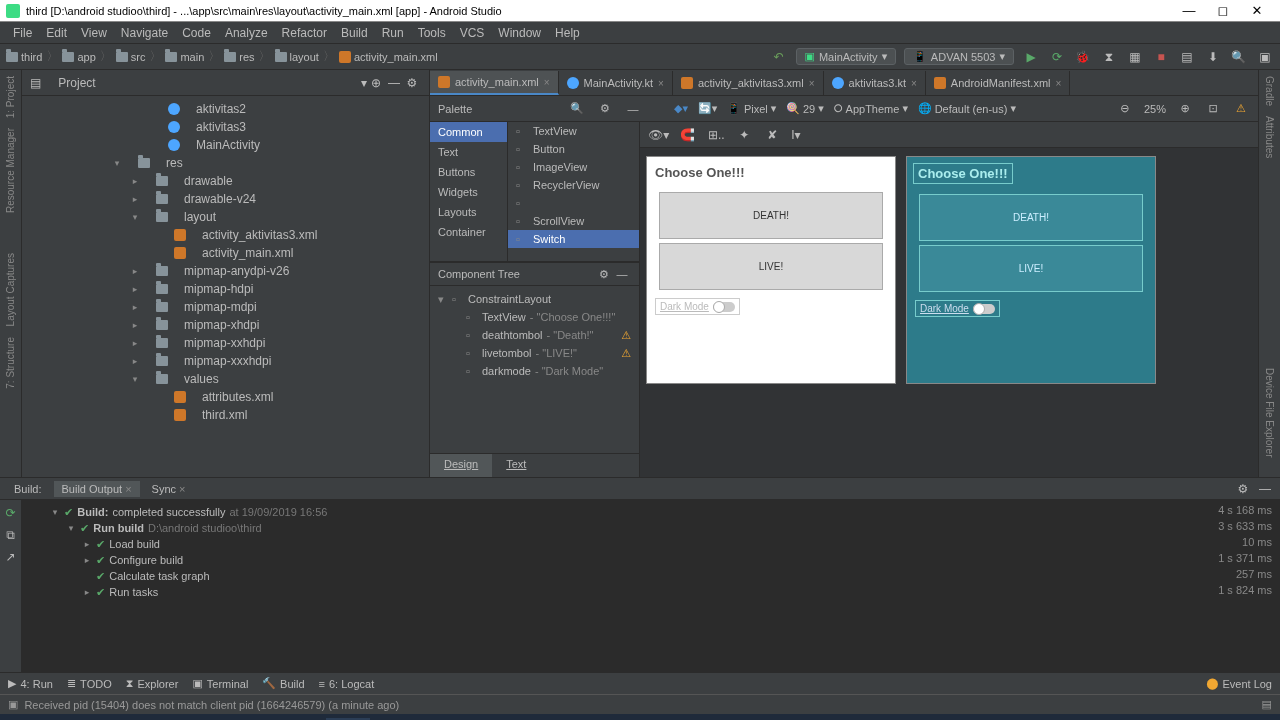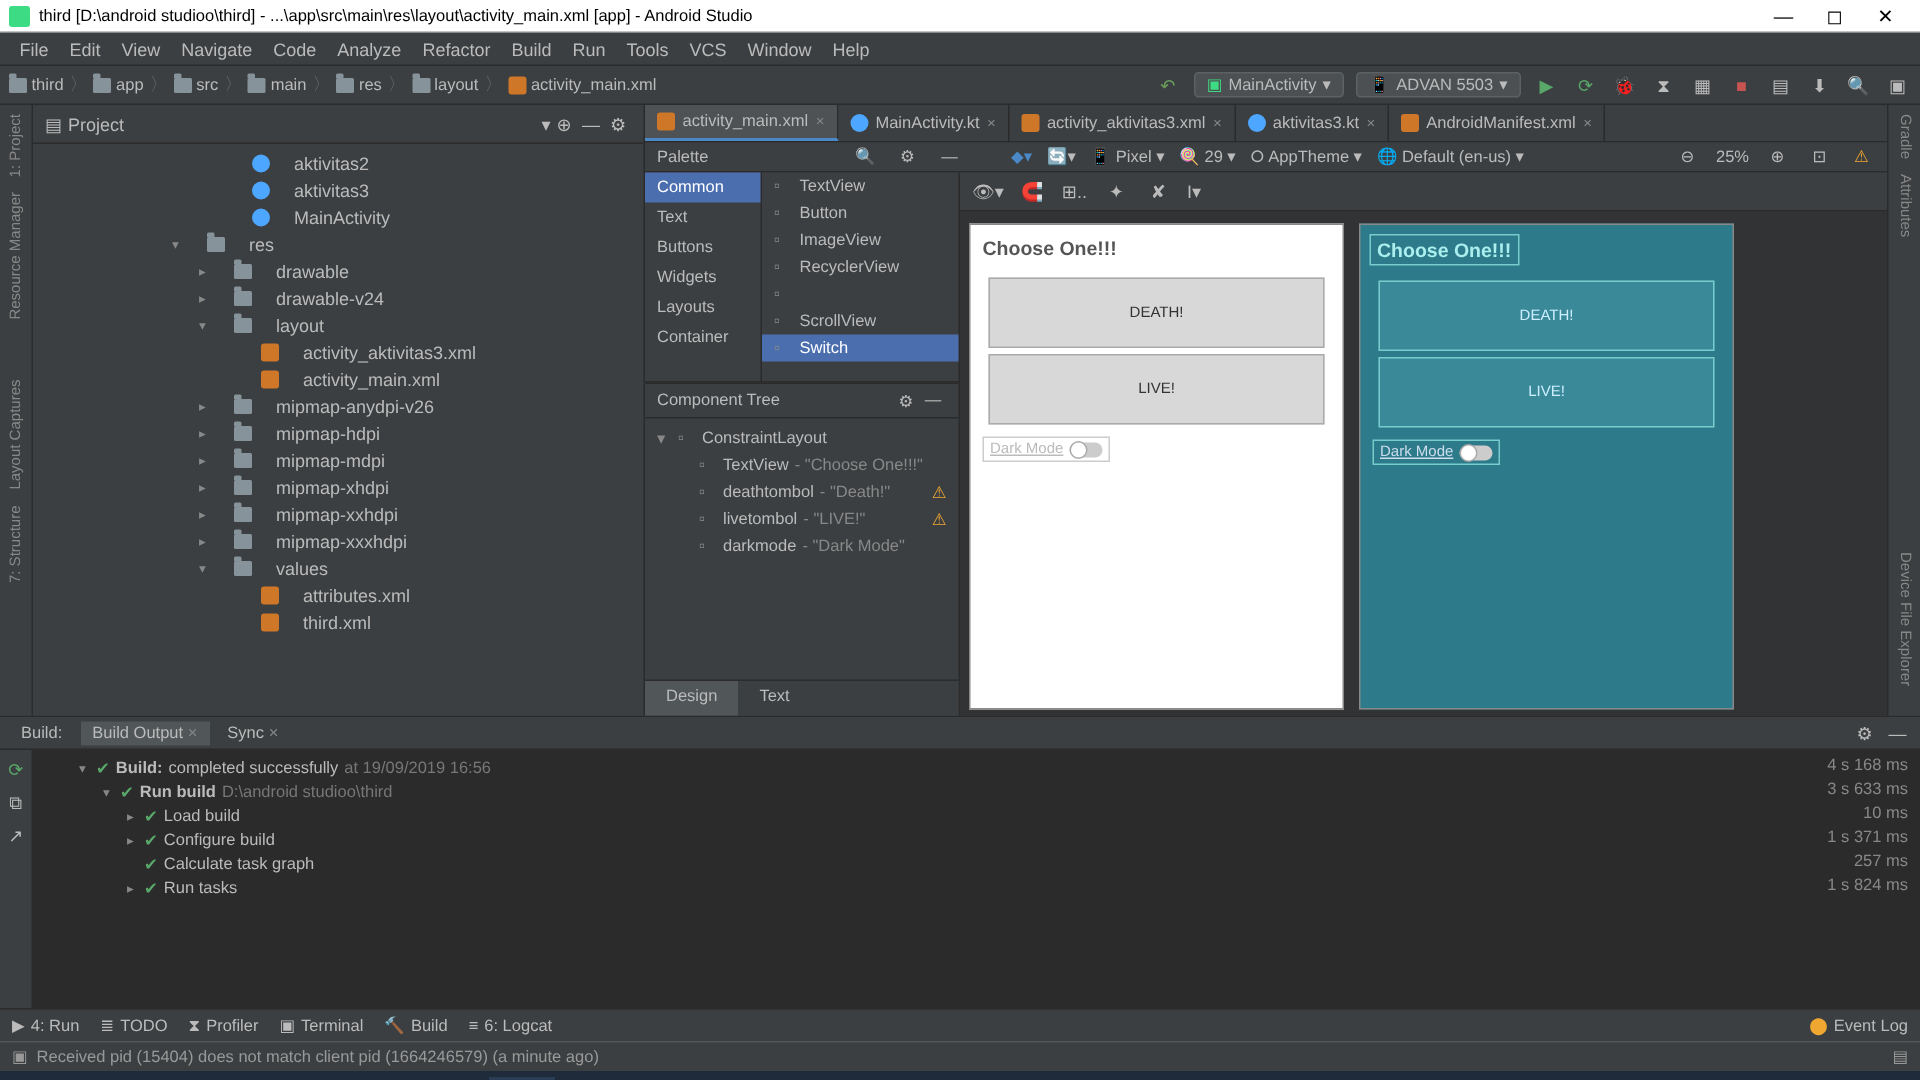--- a/index.html
+++ b/index.html
@@ -18,21 +18,21 @@
 .folder-icon::before { content: ""; position: absolute; top: -3px; left: 0; width: 5px; height: 3px; background: #87939a; border-radius: 1px 1px 0 0; }
 .xml-icon { display: inline-block; width:12px; height:12px; background:#ce7729; border-radius:2px; }
 .toolbar-right { display: flex; align-items: center; gap: 8px; }
 .device-sel, .config-sel { background: #4c5052; border: 1px solid #5c6164; padding: 1px 8px; border-radius: 3px; font-size: 11px; display: flex; align-items: center; gap: 4px; }
 .tbtn { width: 18px; height: 18px; display: flex; align-items: center; justify-content: center; cursor: default; }
 .main { display: flex; height: 407px; }
 .left-gutter { width: 22px; background: #3c3f41; border-right: 1px solid #2b2b2b; display:flex; flex-direction:column; align-items:center; gap:10px; padding-top:6px; }
 .left-gutter .vert { writing-mode: vertical-rl; transform: rotate(180deg); font-size:10px; color:#888; cursor:default; }
 .project-panel { width: 408px; background: #3c3f41; border-right: 1px solid #2b2b2b; display:flex; flex-direction:column; }
 .project-header { height: 26px; display:flex; align-items:center; padding: 0 8px; border-bottom:1px solid #2b2b2b; }
-.project-header .ph-title { flex:1; }
+.project-header .ph-title { flex:1;margin-left:13px; }
 .project-tree { flex:1; overflow:auto; padding: 4px 0; }
 .tree-row { display:flex; align-items:center; height:18px; padding-left: 10px; gap: 16px; font-size:12px; cursor:default; }
 .arrow { width:10px; color:#888; font-size:9px; text-align:center; }
 .kt-icon { width:12px; height:12px; border-radius:50%; background:#4da6ff; display:inline-block; }
 .editor { flex:1; display:flex; flex-direction:column; background:#313335; }
 .editor-tabs { height:26px; display:flex; align-items:flex-end; border-bottom:1px solid #2b2b2b; background:#3c3f41; }
 .tab { height:24px; display:flex; align-items:center; padding:0 8px; gap:5px; font-size:11px; border-right:1px solid #2b2b2b; cursor:default; }
 .tab.active { background:#4e5254; border-bottom: 2px solid #4a88c7; }
 .tab .close { color:#888; font-size:10px; }
 .design-toolbar { height:26px; display:flex; align-items:center; padding:0 8px; gap:10px; border-bottom:1px solid #2b2b2b; font-size:11px; background:#3c3f41; }
@@ -44,26 +44,26 @@
 .palette-cats { width:78px; border-right:1px solid #2b2b2b; }
 .palette-cats div { padding:4px 8px; font-size:11px; cursor:default; }
 .palette-cats .sel { background:#4b6eaf; color:#fff; }
 .palette-items div { padding:3px 8px; font-size:11px; display:flex; align-items:center; gap:5px; cursor:default; }
 .palette-items .sel { background:#4b6eaf; color:#fff; }
 .comp-tree-header { height:24px; display:flex; align-items:center; padding:0 8px; border-bottom:1px solid #2b2b2b; border-top:1px solid #2b2b2b; font-size:11px; }
 .comp-tree { padding:4px 0; }
 .comp-row { display:flex; align-items:center; height:18px; padding:0 8px; gap:4px; font-size:11px; }
 .comp-row .warn { margin-left:auto; color:#f0a732; }
 .design-text-tabs { height:24px; display:flex; border-top:1px solid #2b2b2b; background:#3c3f41; }
-.design-text-tabs div { padding:4px 14px; font-size:11px; cursor:default; }
+.design-text-tabs div { padding:4px 14px; font-size:11px; cursor:default;text-decoration:underline; }
 .design-text-tabs .active { background:#515658; }
 .preview-area { flex:1; background:#313335; display:flex; gap:10px; padding:4px 6px; position:relative; }
 .preview-tools { position:absolute; top:0; left:0; right:0; height:26px; display:flex; align-items:center; padding:0 8px; gap:10px; border-bottom:1px solid #2b2b2b; background:#3c3f41; }
 .phone-canvas { margin-top:30px; display:flex; gap:10px; }
-.phone { width:250px; height:324px; background:#fff; border:1px solid #888; }
+.phone { width:250px; height:228px; background:#fff; border:1px solid #888; }
 .phone.blue { background:#2d7b8a; }
 .phone .pheader { padding:8px; font-weight:bold; color:#555; font-size:13px; }
 .phone.blue .pheader { color:#aee; border:1px solid #7cc; margin:6px; padding:2px 4px; display:inline-block; }
 .phone .pbtn { margin:4px 12px; padding:17px; text-align:center; background:#d8d8d8; border:1px solid #aaa; font-size:10px; color:#333; }
 .phone.blue .pbtn { background:#3a8998; border:1px solid #7cc; color:#cef; }
 .phone .psw { margin:4px 8px; padding:2px 4px; font-size:10px; display:inline-flex; align-items:center; gap:4px; border:1px solid #ccc;text-decoration:underline; }
 .phone.blue .psw { border:1px solid #7cc; color:#cde; }
 .switch-track { width:22px; height:10px; background:#ccc; border-radius:5px; position:relative; }
 .switch-track::after { content:""; position:absolute; width:10px; height:10px; background:#fff; border-radius:50%; left:0; border:1px solid #aaa; top:-1px; }
 .right-gutter { width:22px; background:#3c3f41; border-left:1px solid #2b2b2b; display:flex; flex-direction:column; align-items:center; gap:10px; padding-top:6px; }
@@ -498,21 +498,21 @@
         <div style="height: 16px;">1 s 371 ms</div>
         <div style="height: 16px;">257 ms</div>
         <div style="height: 16px;">1 s 824 ms</div>
       </div>
   </div>
 </div>
 
 <div class="statusbar-tools">
   <span class="sbt">▶ <span>4: Run</span></span>
   <span class="sbt">≣ <span>TODO</span></span>
-  <span class="sbt">⧗ <span>Profiler</span></span>
+  <span class="sbt">⧗ <span>Explorer</span></span>
   <span class="sbt">▣ <span>Terminal</span></span>
   <span class="sbt">🔨 <span>Build</span></span>
   <span class="sbt">≡ <span>6: Logcat</span></span>
   <span class="sbflex"></span>
   <span class="sbt" style="color:#f0a732">⬤ <span style="color:#bbb">Event Log</span></span>
 </div>
 
 <div class="statusbar">
   <span>▣</span>
   <span style="margin-left:6px">Received pid (15404) does not match client pid (1664246579) (a minute ago)</span>

